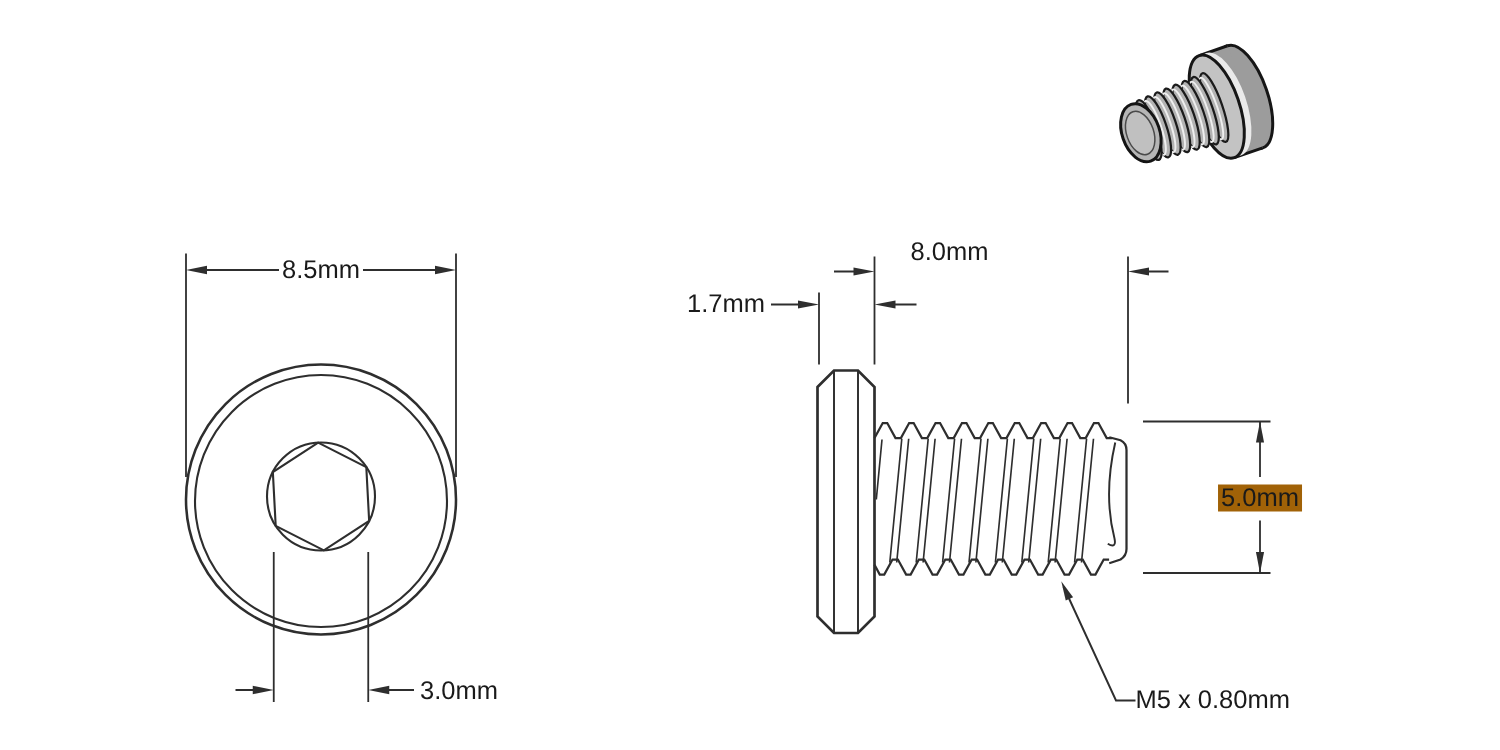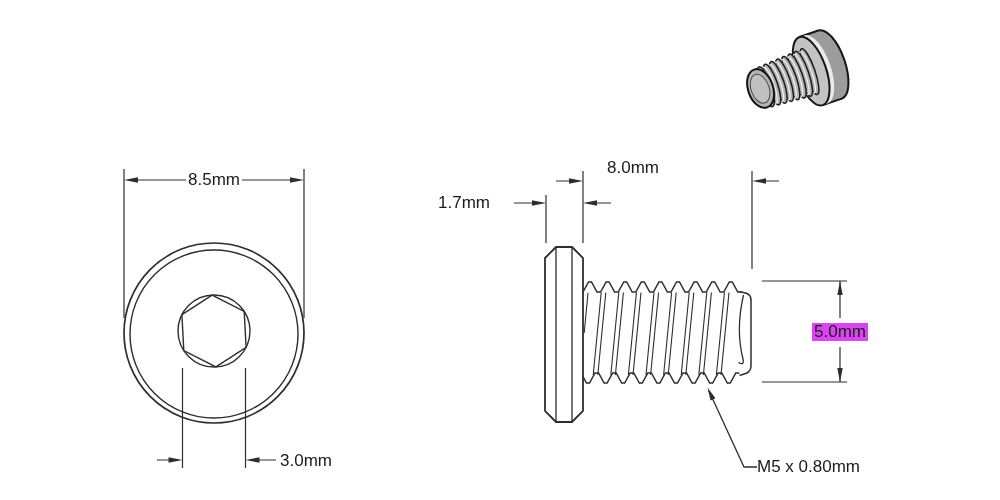--- a/index.html
+++ b/index.html
@@ -109,17 +109,17 @@
           <ellipse cx="1.7999999999999998" cy="0" rx="4.2" ry="18.5" fill="none" stroke="#efefef" stroke-width="1.3"></ellipse>
         </g>
 
       <ellipse cx="-1.5" cy="0" rx="12.5" ry="20" fill="#b5b5b5" stroke="#141414" stroke-width="2"></ellipse>
       <ellipse cx="-2" cy="0" rx="9" ry="15" fill="#c0c0c0" stroke="#4a4a4a" stroke-width="1"></ellipse>
     </g>
   </svg>
 
   <div class="lbl c" style="left:214px;top:180px;">8.5mm</div>
   <div class="lbl l" style="left:280px;top:461px;text-align:center;">3.0mm</div>
-  <div class="lbl c" style="left:464px;top:203px;">1.7mm</div>
+  <div class="lbl c" style="left:484px;top:203px;">1.7mm</div>
   <div class="lbl c" style="left:633px;top:168px;">8.0mm</div>
-  <div class="lbl c" style="left:840px;top:332px;background:#d946ef;padding:0 2px;">5.0mm</div>
+  <div class="lbl c" style="left:840px;top:332px;background:#a16207;padding:0 2px;">5.0mm</div>
   <div class="lbl l" style="left:757px;top:467px;">M5 x 0.80mm</div>
 </div>
 
 </body></html>

